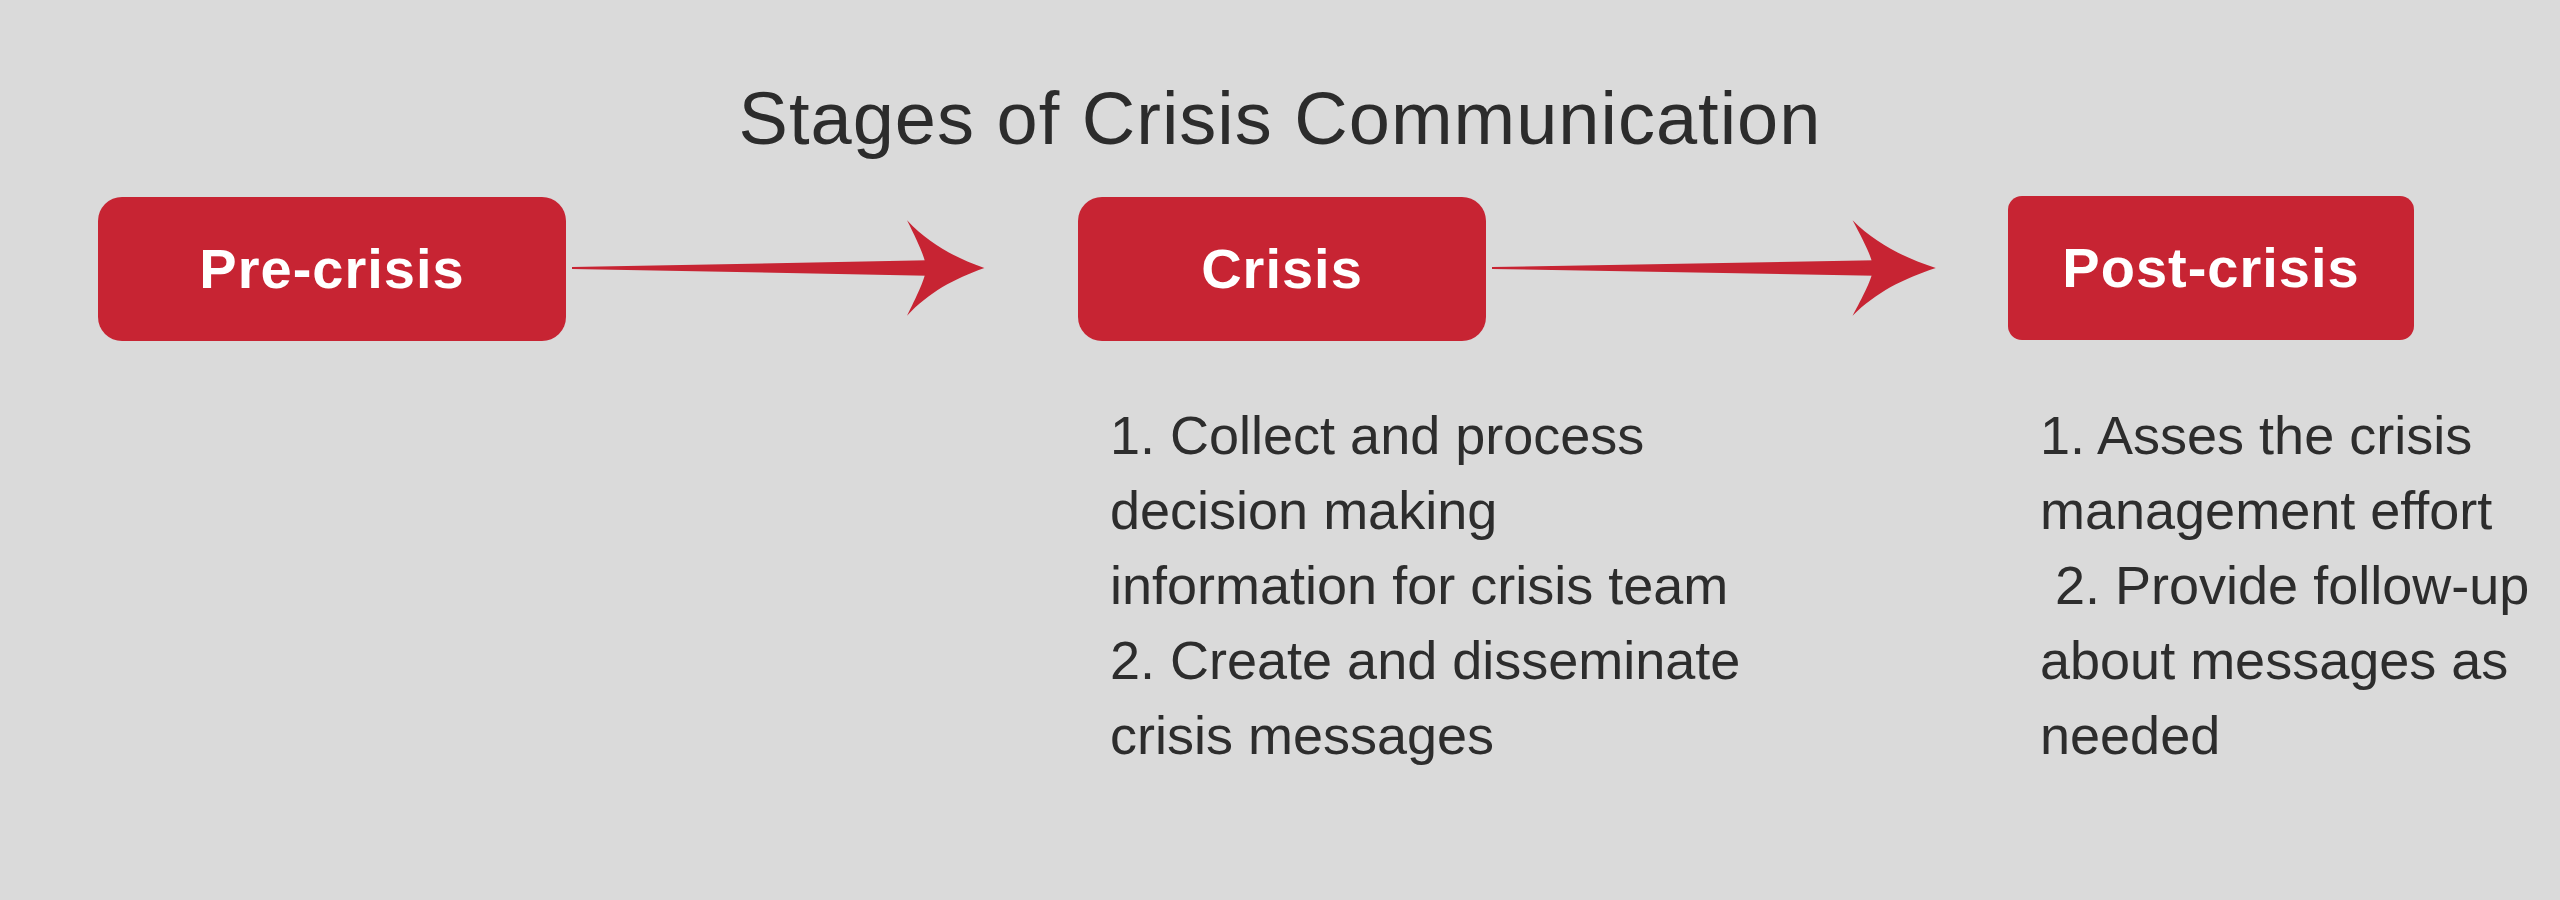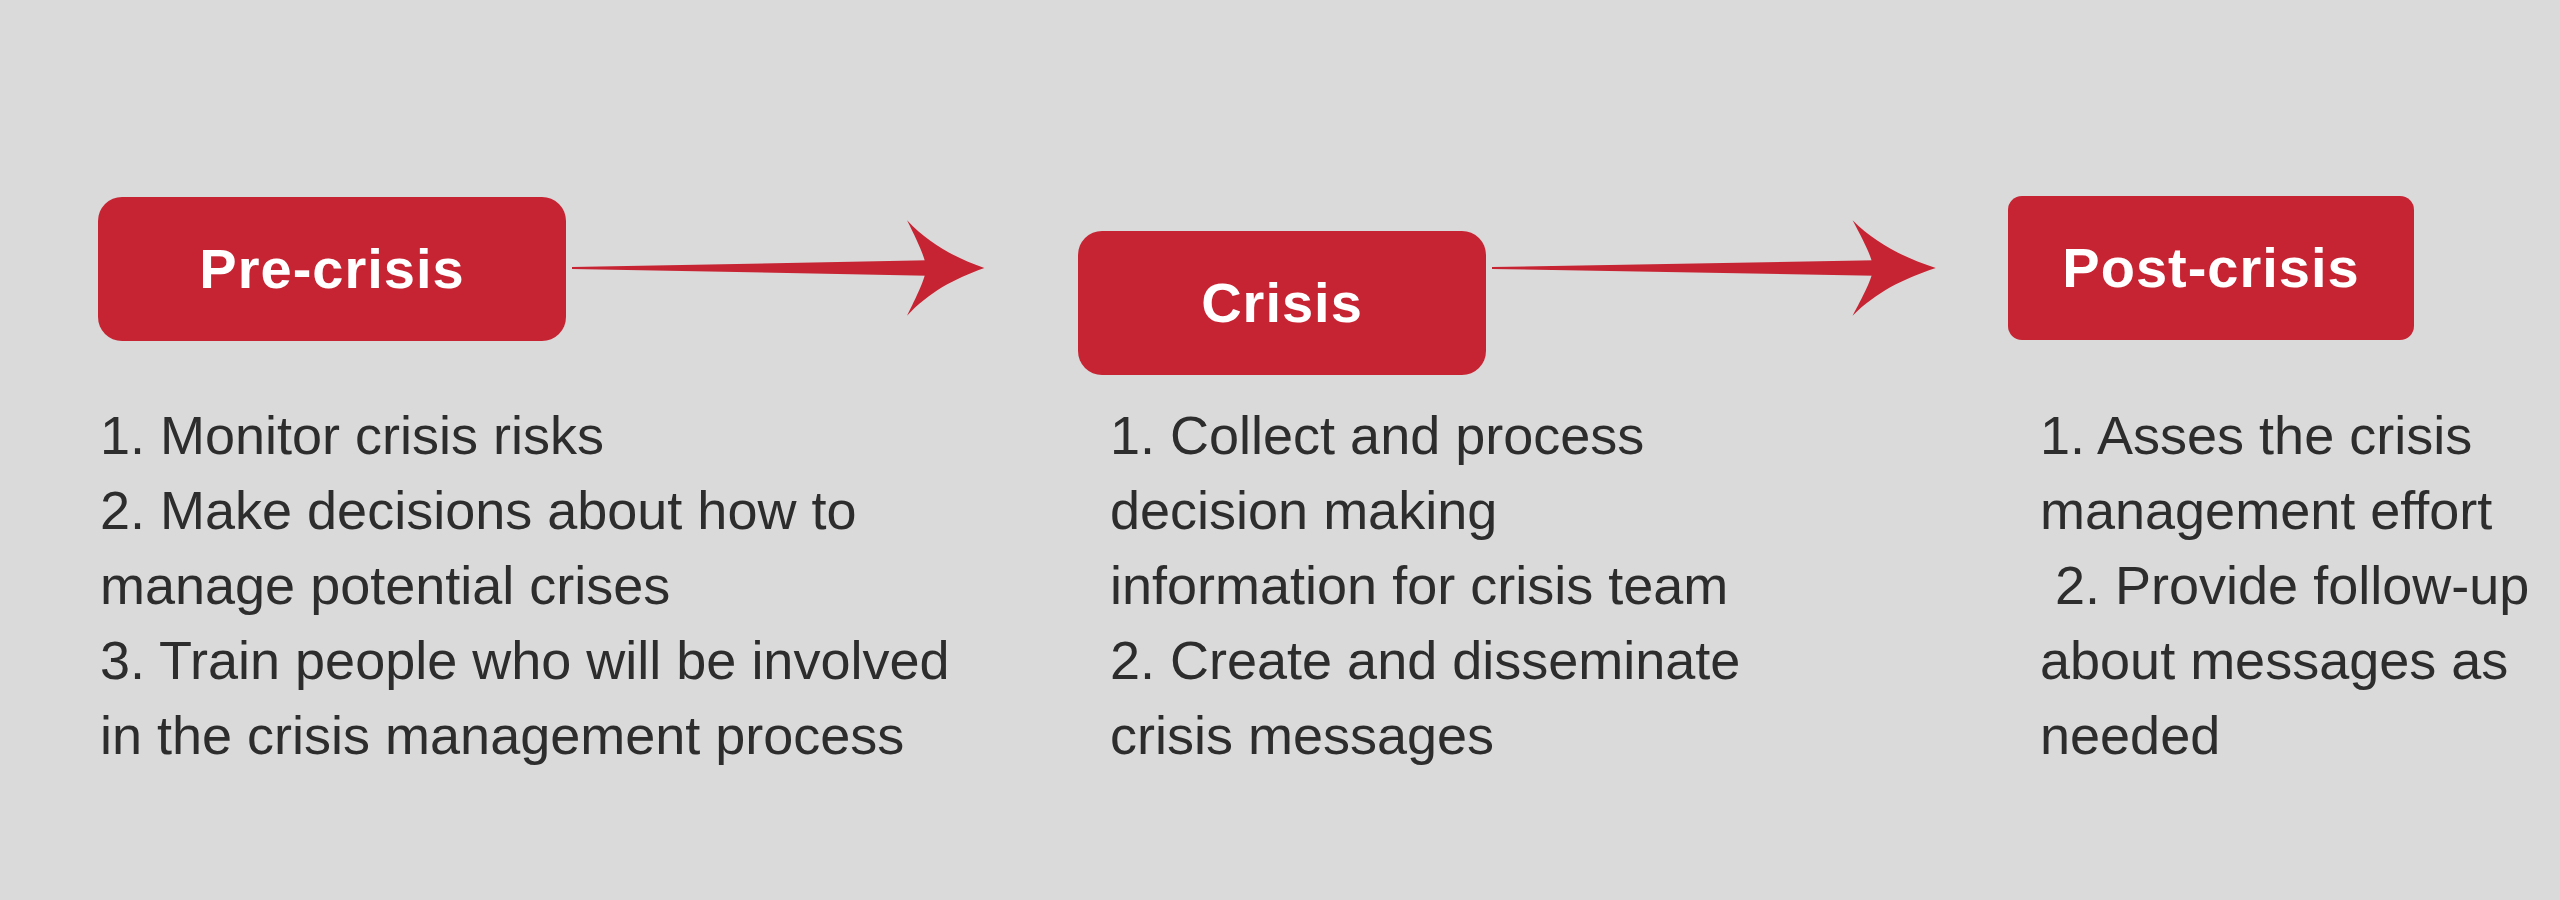--- a/index.html
+++ b/index.html
@@ -44,21 +44,21 @@
     justify-content: center;
   }
   .stage-box .stage-label {
     color: var(--color-box-label-text);
     font-weight: 700;
     font-size: 56px;
     line-height: 1;
     letter-spacing: 1px;
   }
   .box1 { left: 98px;   top: 197px; width: 468px; }
-  .box2 { left: 1078px; top: 197px; width: 408px; margin-top: 34px; }
+  .box2 { left: 1078px; top: 197px; width: 408px; }
   .box3 { left: 2008px; top: 196px; width: 406px; border-radius: 14px; }
 
   .flow-arrow {
     position: absolute;
     top: 214px;
     height: 108px;
     color: var(--color-accent-red);
   }
   .arrow1 { left: 572px;  width: 420px; }
   .arrow2 { left: 1492px; width: 452px; }
@@ -77,20 +77,21 @@
     height: 75px;
     line-height: 75px;
     white-space: pre;
   }
 </style>
 </head>
 <body>
 
 <div class="canvas">
 
+  <div class="title">Stages of Crisis Communication</div>
 
   <div class="stage-box box1">
     <span class="stage-label">Pre-crisis</span>
   </div>
 
   <div class="flow-arrow arrow1">
     <svg viewBox="0 0 440 120" preserveAspectRatio="none" aria-hidden="true">
       <polygon fill="currentColor" points="0,59 372,51.5 372,68.5 0,61"></polygon>
       <path fill="currentColor" d="M432,60
         C400,48 374,33 351,7
@@ -116,27 +117,20 @@
         L370,66
         C369,73 361,92 351,113
         C374,87 400,72 432,60 Z"></path>
     </svg>
   </div>
 
   <div class="stage-box box3">
     <span class="stage-label">Post-crisis</span>
   </div>
 
-  <div class="stage-list col1">
-    <div class="line">1. Monitor crisis risks</div>
-    <div class="line">2. Make decisions about how to</div>
-    <div class="line">manage potential crises</div>
-    <div class="line">3. Train people who will be involved</div>
-    <div class="line">in the crisis management process</div>
-  </div>
 
   <div class="stage-list col2">
     <div class="line">1. Collect and process</div>
     <div class="line">decision making</div>
     <div class="line">information for crisis team</div>
     <div class="line">2. Create and disseminate</div>
     <div class="line">crisis messages</div>
   </div>
 
   <div class="stage-list col3">

